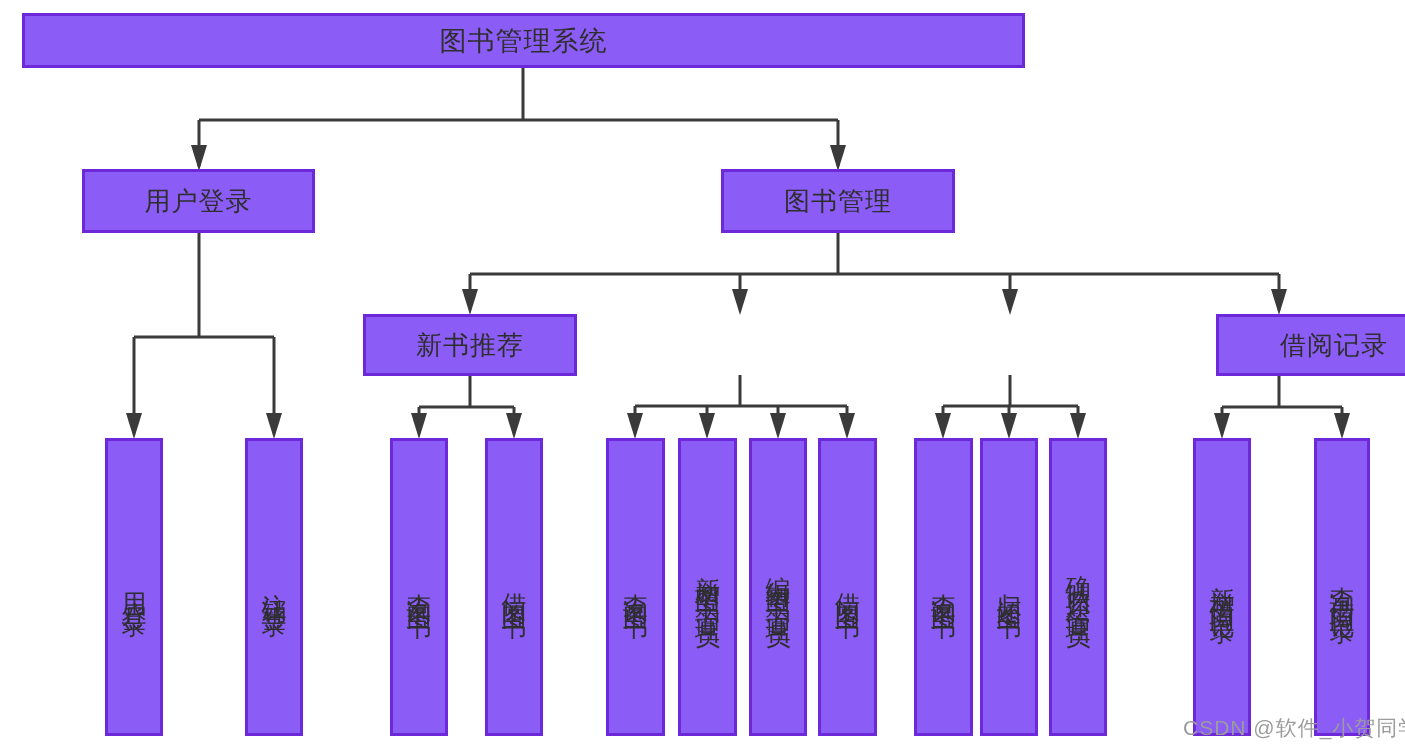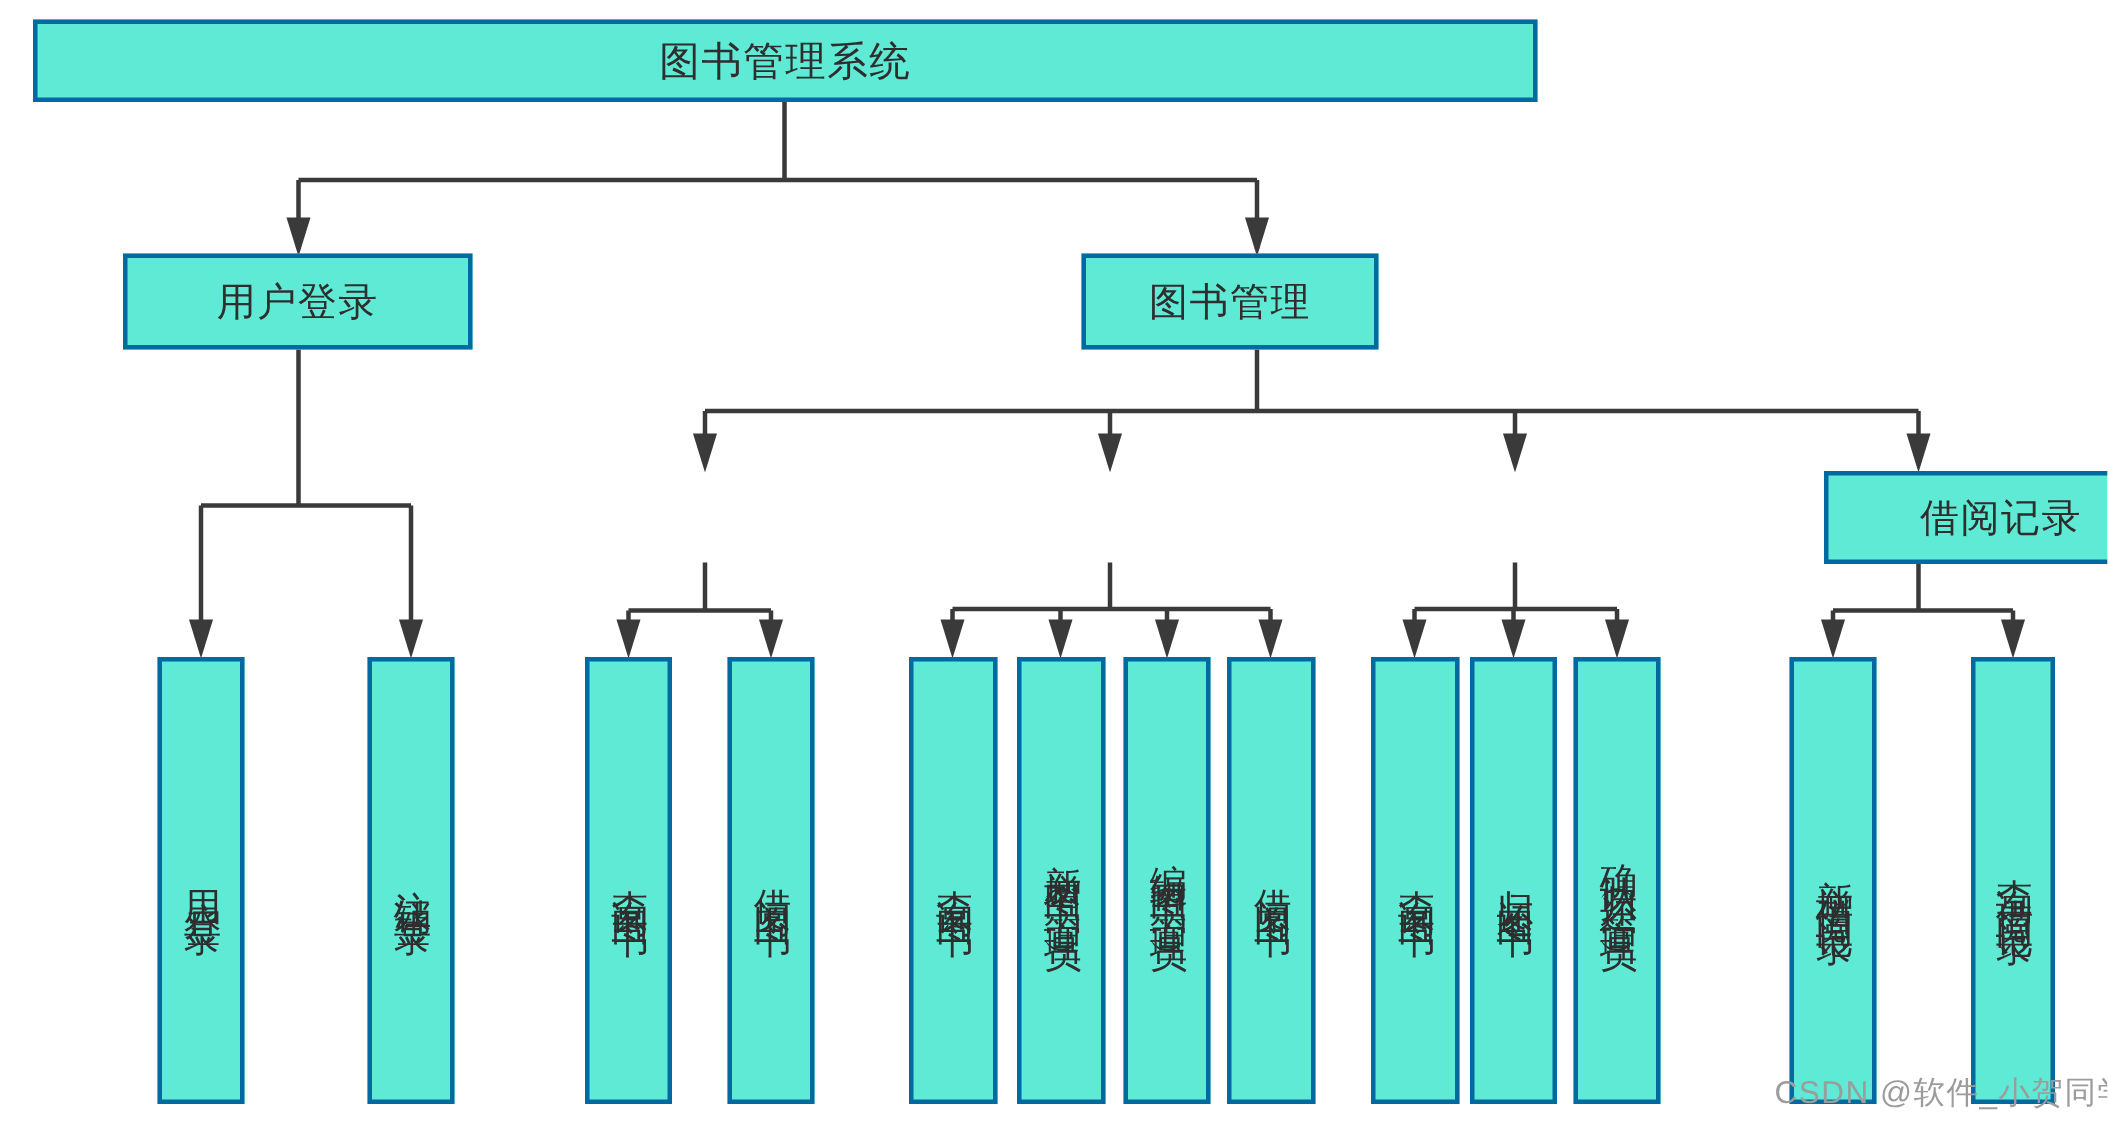--- a/index.html
+++ b/index.html
@@ -4,22 +4,22 @@
 <style>
   * { margin:0; padding:0; box-sizing:border-box; }
   html,body { background:#ffffff; }
   body { font-family:"Liberation Sans", sans-serif; }
   .canvas {
     position:relative; width:1405px; height:747px;
     background:#ffffff; overflow:hidden;
   }
   .connectors { position:absolute; left:0; top:0; z-index:1; }
   .box {
-    position:absolute; background:#5eead4;
-    border:3px solid #0369a1; color:#2e2e2e;
+    position:absolute; background:#8b5cf6;
+    border:3px solid #6d28d9; color:#2e2e2e;
     display:flex; align-items:center; justify-content:center;
     z-index:2;
   }
   .box.h span { font-size:26px; letter-spacing:1px; white-space:nowrap; }
   .box.root span { font-size:27px; }
   .box.v span {
     writing-mode:vertical-rl; text-orientation:mixed;
     font-size:25px; letter-spacing:7px; line-height:1;
   }
   .watermark {
@@ -65,24 +65,27 @@
     </g>
   </svg>
 
   <div class="box h root" style="left:22px;top:13px;width:1003px;height:55px;">
     <span>图书管理系统</span>
   </div>
 
   <div class="box h" style="left:82px;top:169px;width:233px;height:64px;">
     <span>用户登录</span>
   </div>
-  <div class="box h" style="left:721px;top:169px;width:198px;height:64px;">
+  <div class="box h" style="left:721px;top:169px;width:234px;height:64px;">
     <span>图书管理</span>
   </div>
 
+  <div class="box h" style="left:363px;top:314px;width:214px;height:62px;">
+    <span>新书推荐</span>
+  </div>
   <div class="box h" style="left:1216px;top:314px;width:236px;height:62px;">
     <span>借阅记录</span>
   </div>
 
   <div class="box v" style="left:105px;top:438px;width:58px;height:298px;">
     <span>用户登录</span>
   </div>
   <div class="box v" style="left:245px;top:438px;width:58px;height:298px;">
     <span>注销登录</span>
   </div>

